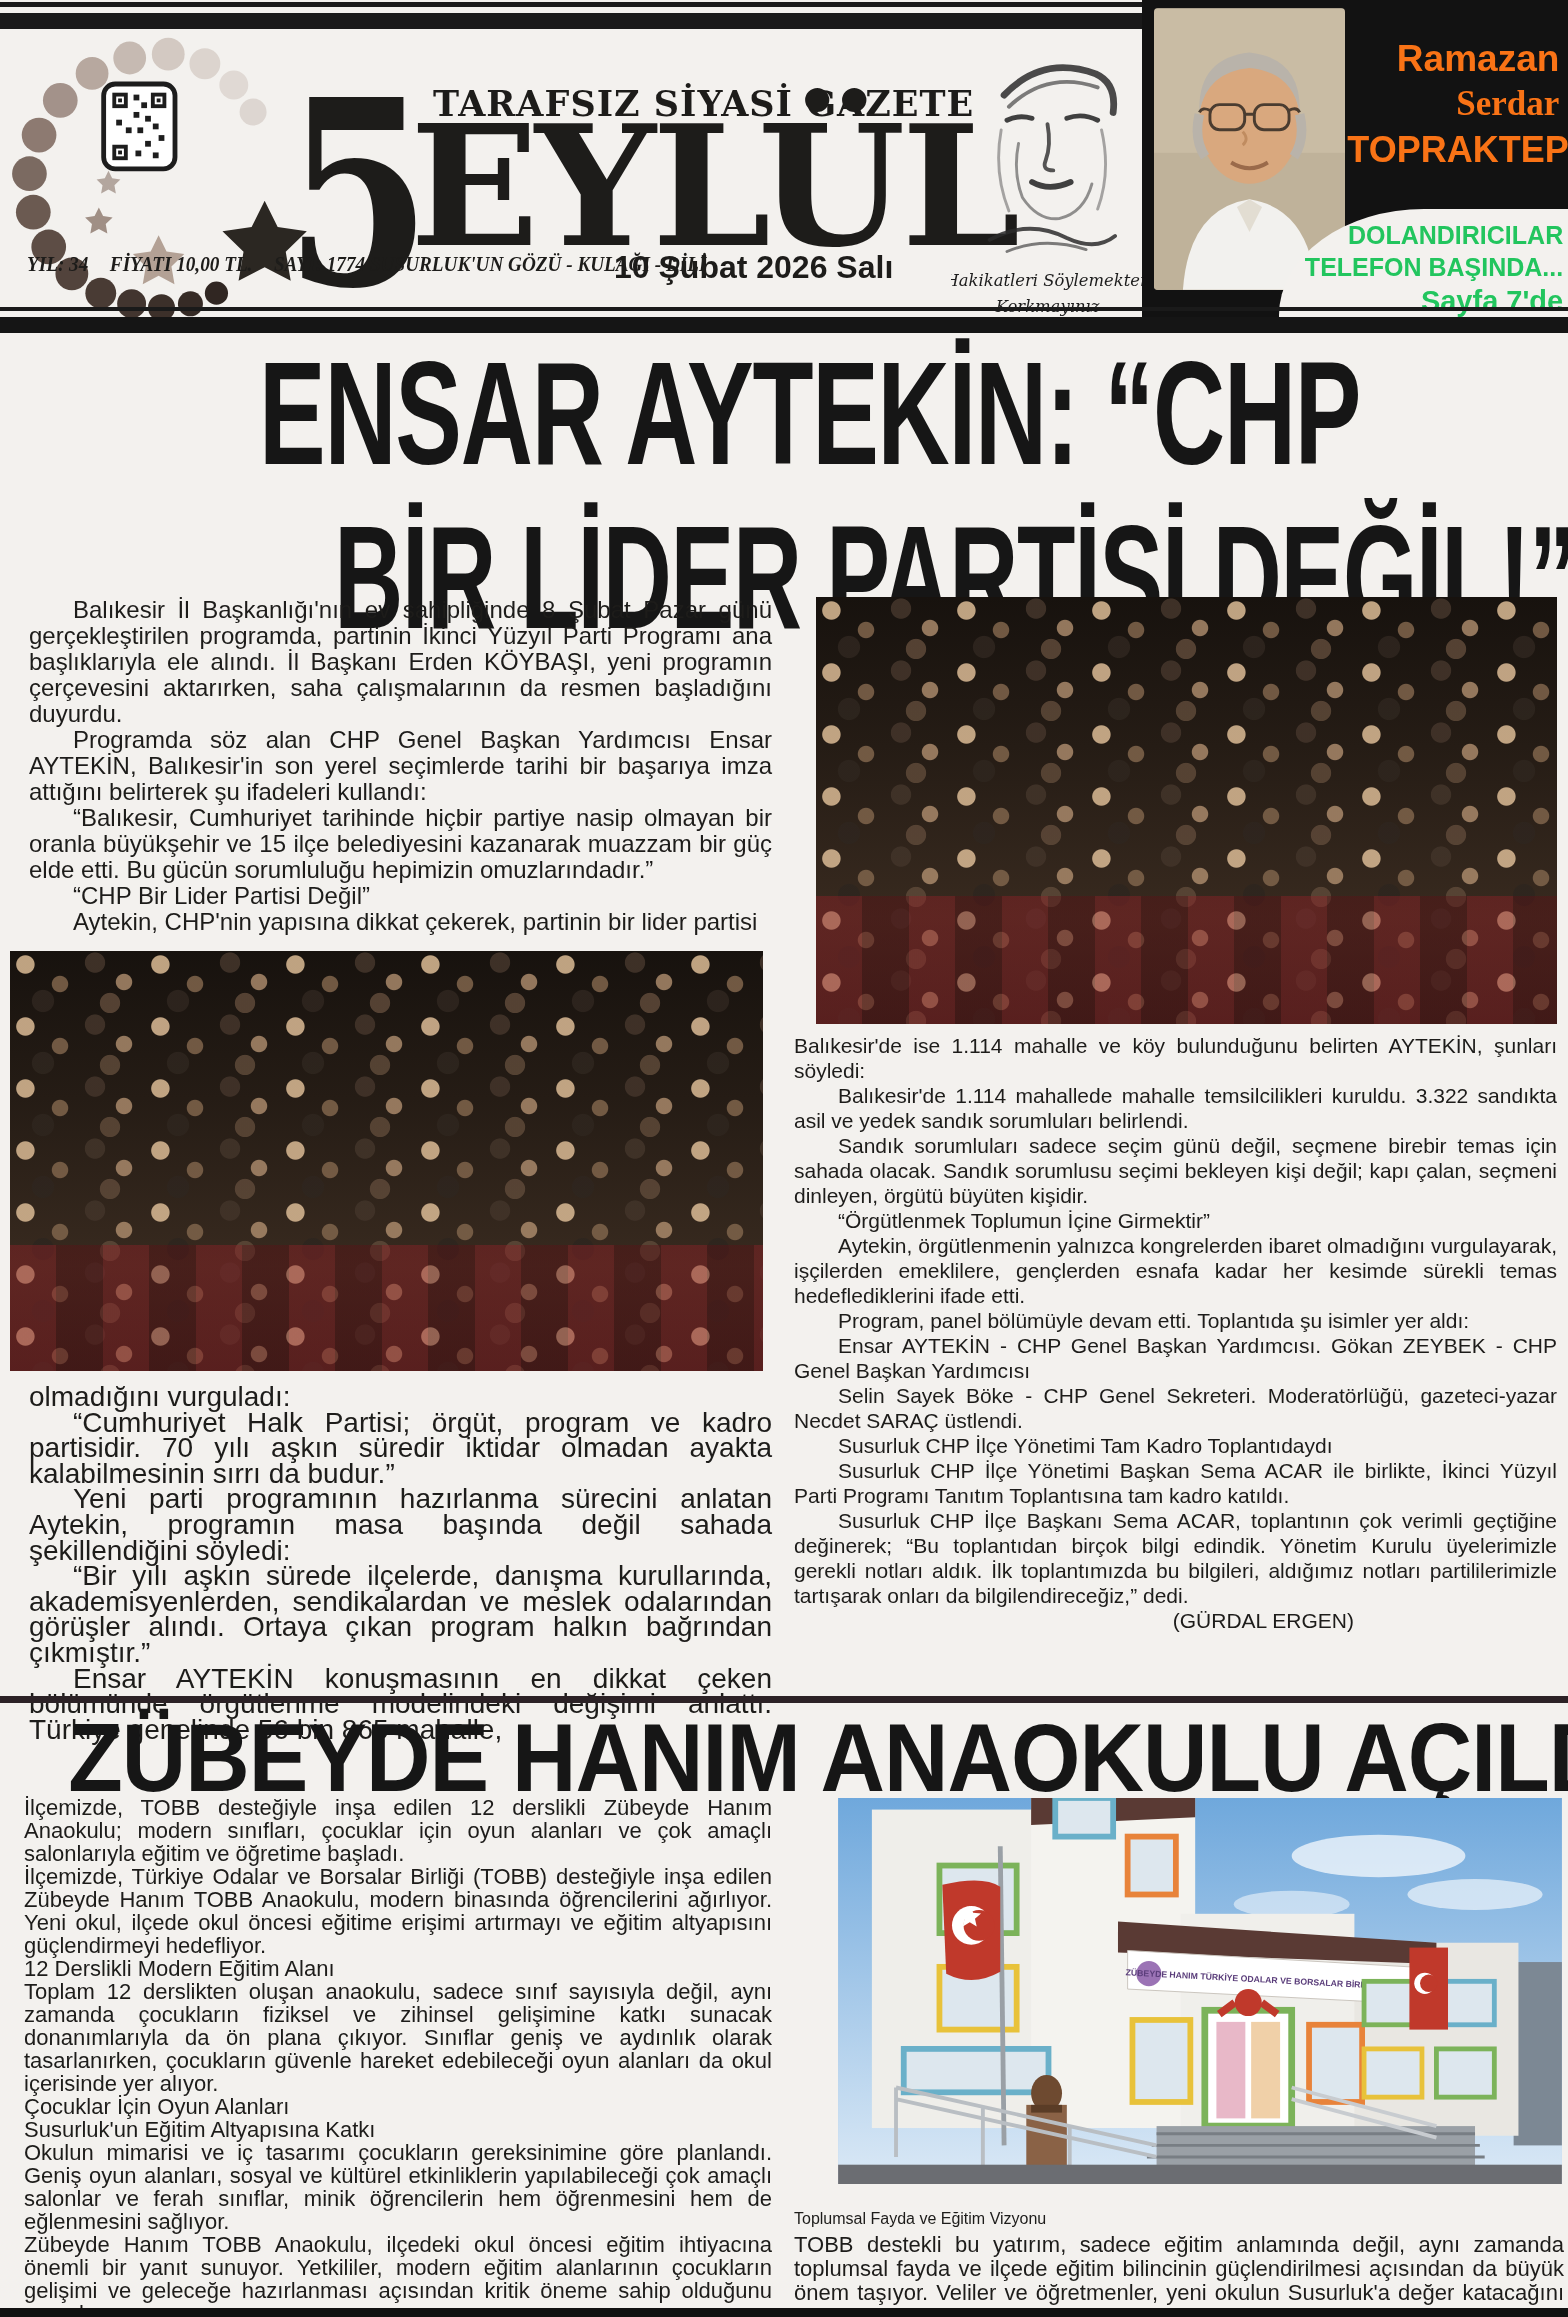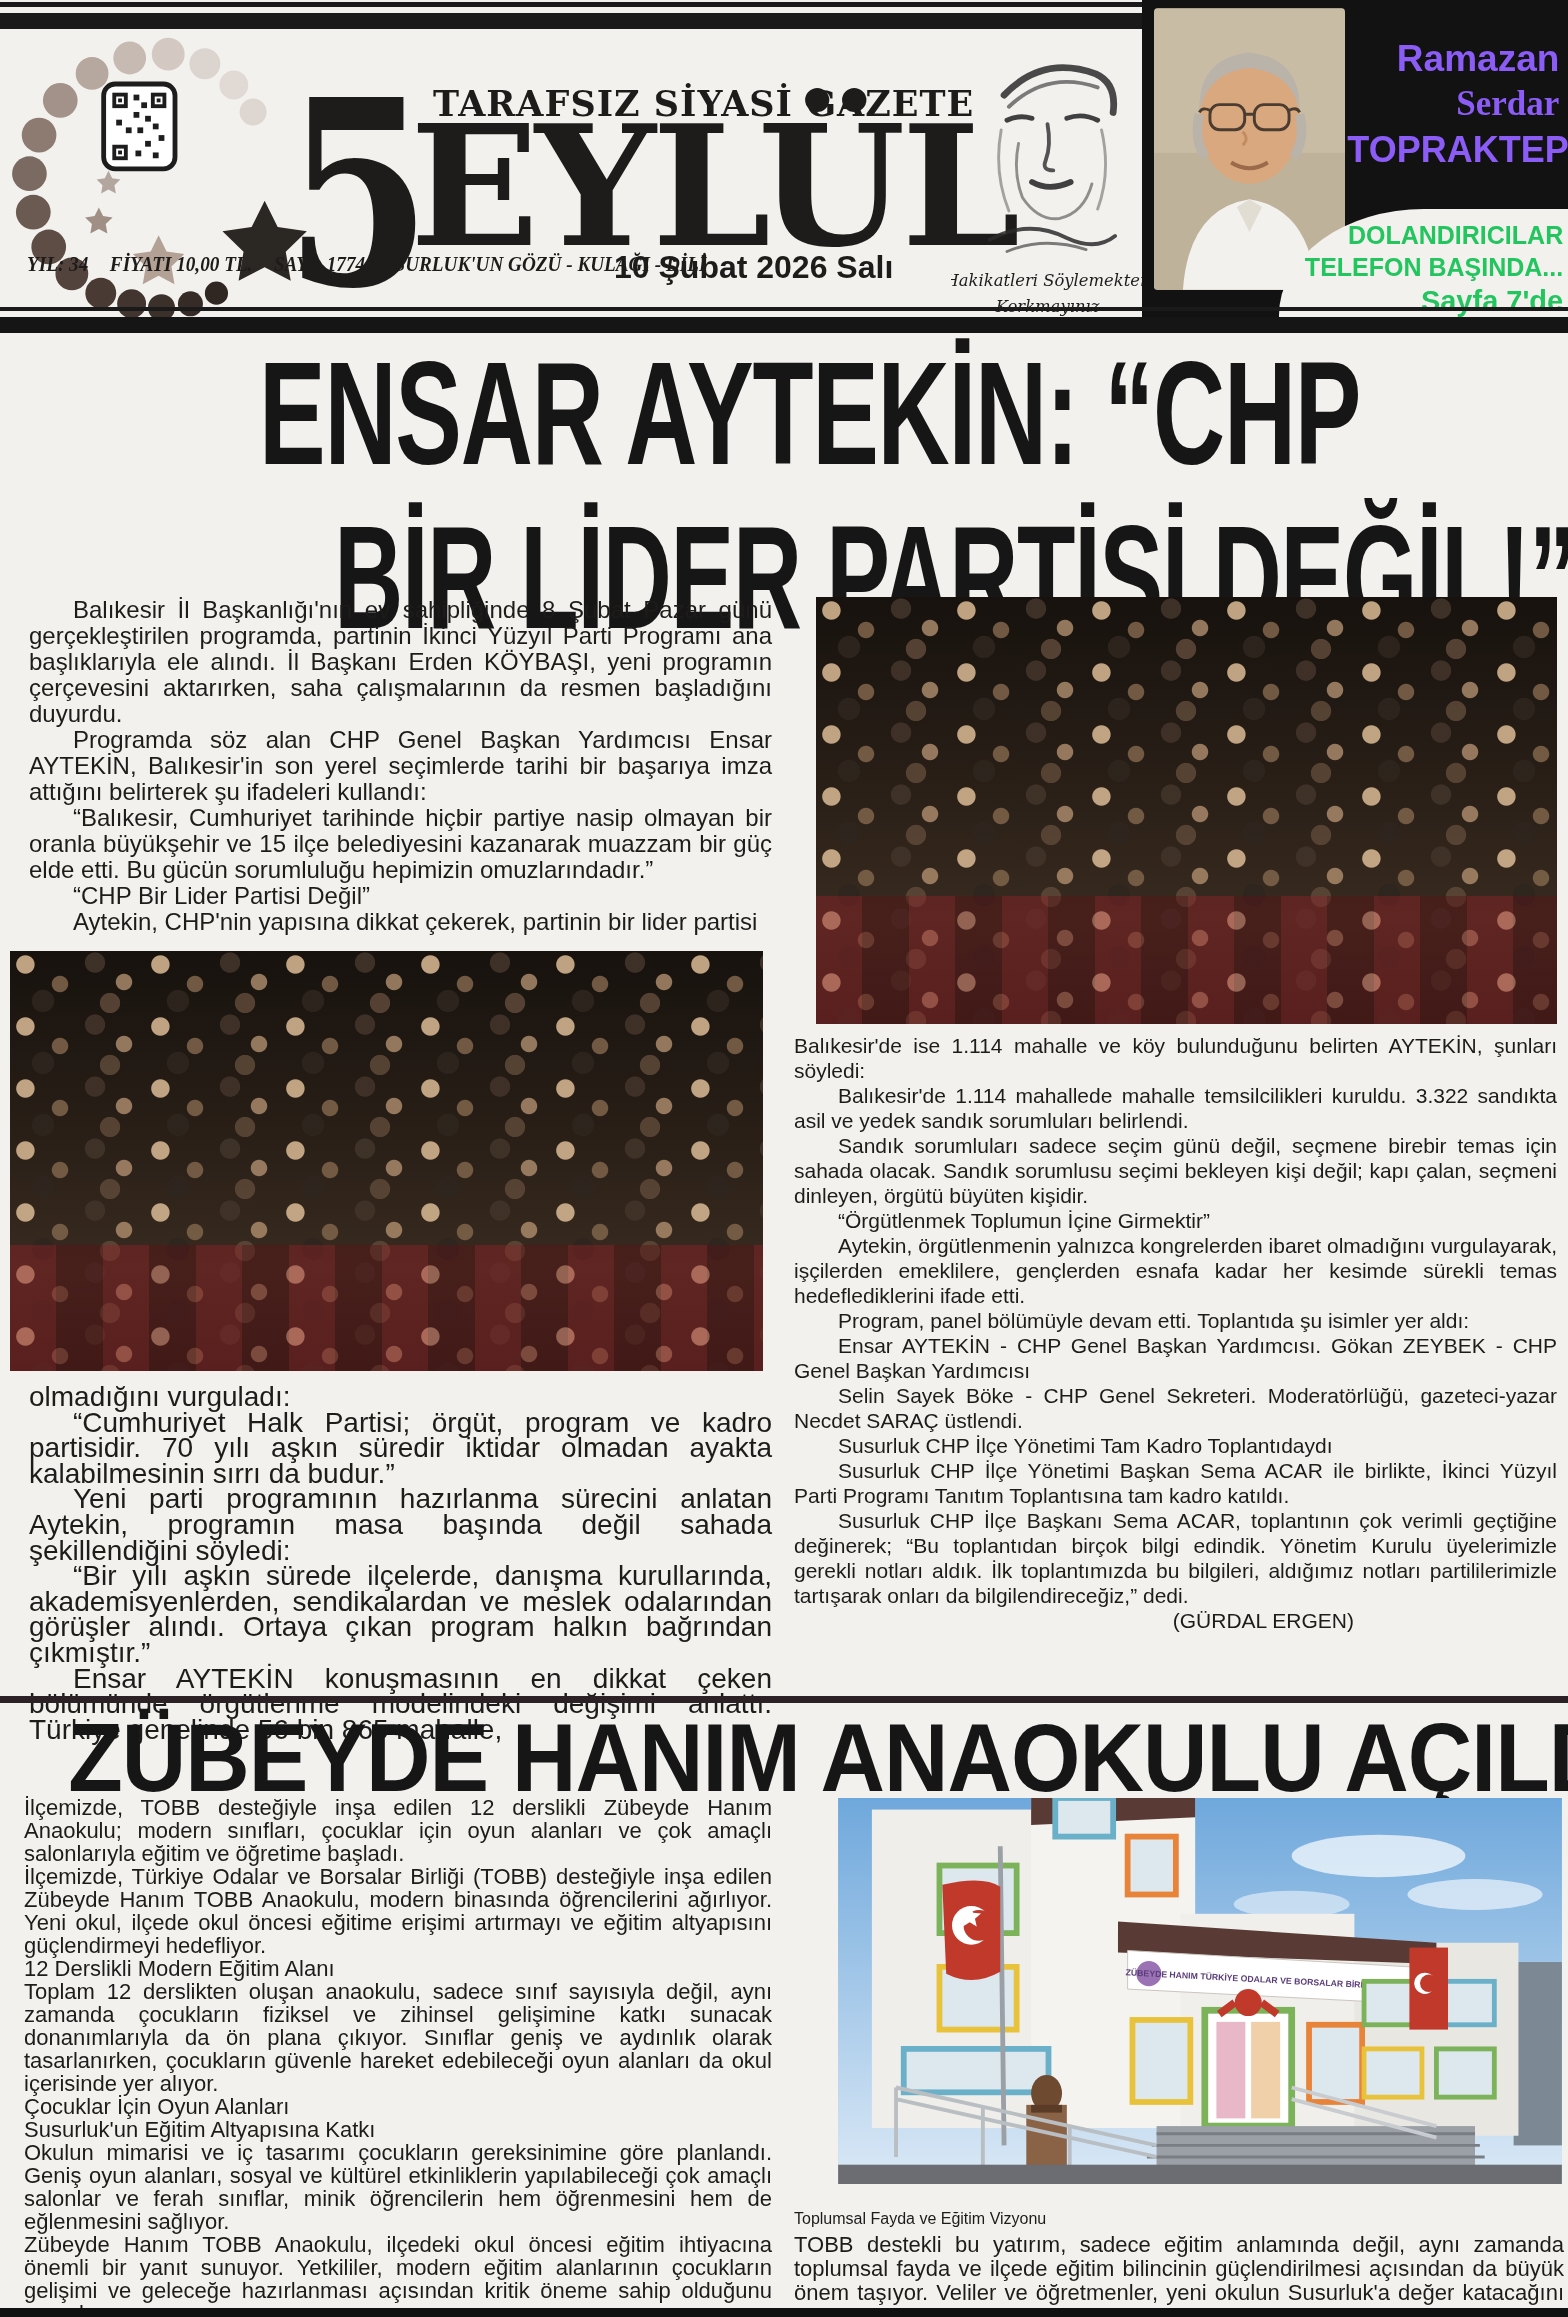--- a/index.html
+++ b/index.html
@@ -21,21 +21,21 @@
   .brand-word{left:410px;top:104px;font-family:"DejaVu Serif",serif;font-weight:bold;
            font-size:166px;line-height:1;letter-spacing:-3.9px;transform:scaleX(1.02);transform-origin:left top;}
   .issue-line{left:27px;top:253px;width:541px;font-family:"Liberation Serif",serif;
            font-style:italic;font-weight:bold;font-size:20px;white-space:nowrap;transform:scaleX(.96);transform-origin:left top;}
   .issue-line span{margin-right:17.4px;}
   .date-line{left:614px;top:249px;width:309px;font-weight:bold;font-size:32px;white-space:nowrap;}
 
   
   .col-box{left:1142px;top:0;width:427px;height:325px;background:#121212;}
   .col-photo{position:absolute;left:11.6px;top:7.7px;width:191px;height:282px;border-radius:3.9px;overflow:hidden;}
-  .col-name{position:absolute;right:9.7px;top:35px;width:212px;text-align:right;color:#8b5cf6;
+  .col-name{position:absolute;right:9.7px;top:35px;width:212px;text-align:right;color:#f97316;
             font-weight:bold;line-height:1.28;}
   .col-name .n1{font-size:37px;} .col-name .n2{font-size:35px;font-family:Liberation Serif, serif;} .col-name .n3{font-size:36px;}
   .swoosh{position:absolute;right:0;bottom:0;width:290px;height:116px;background:#f3f1ee;
           border-top-left-radius:145px 106px;}
   .teaser{position:absolute;right:5.8px;bottom:5.8px;width:270px;text-align:right;color:#22c55e;
           font-weight:bold;line-height:1.25;}
   .teaser .t1,.teaser .t2{font-size:25px;} .teaser .t3{font-size:29px;}
 
   
   .hl1{left:0;top:340px;width:1569px;text-align:center;font-weight:bold;color:#161616;}

